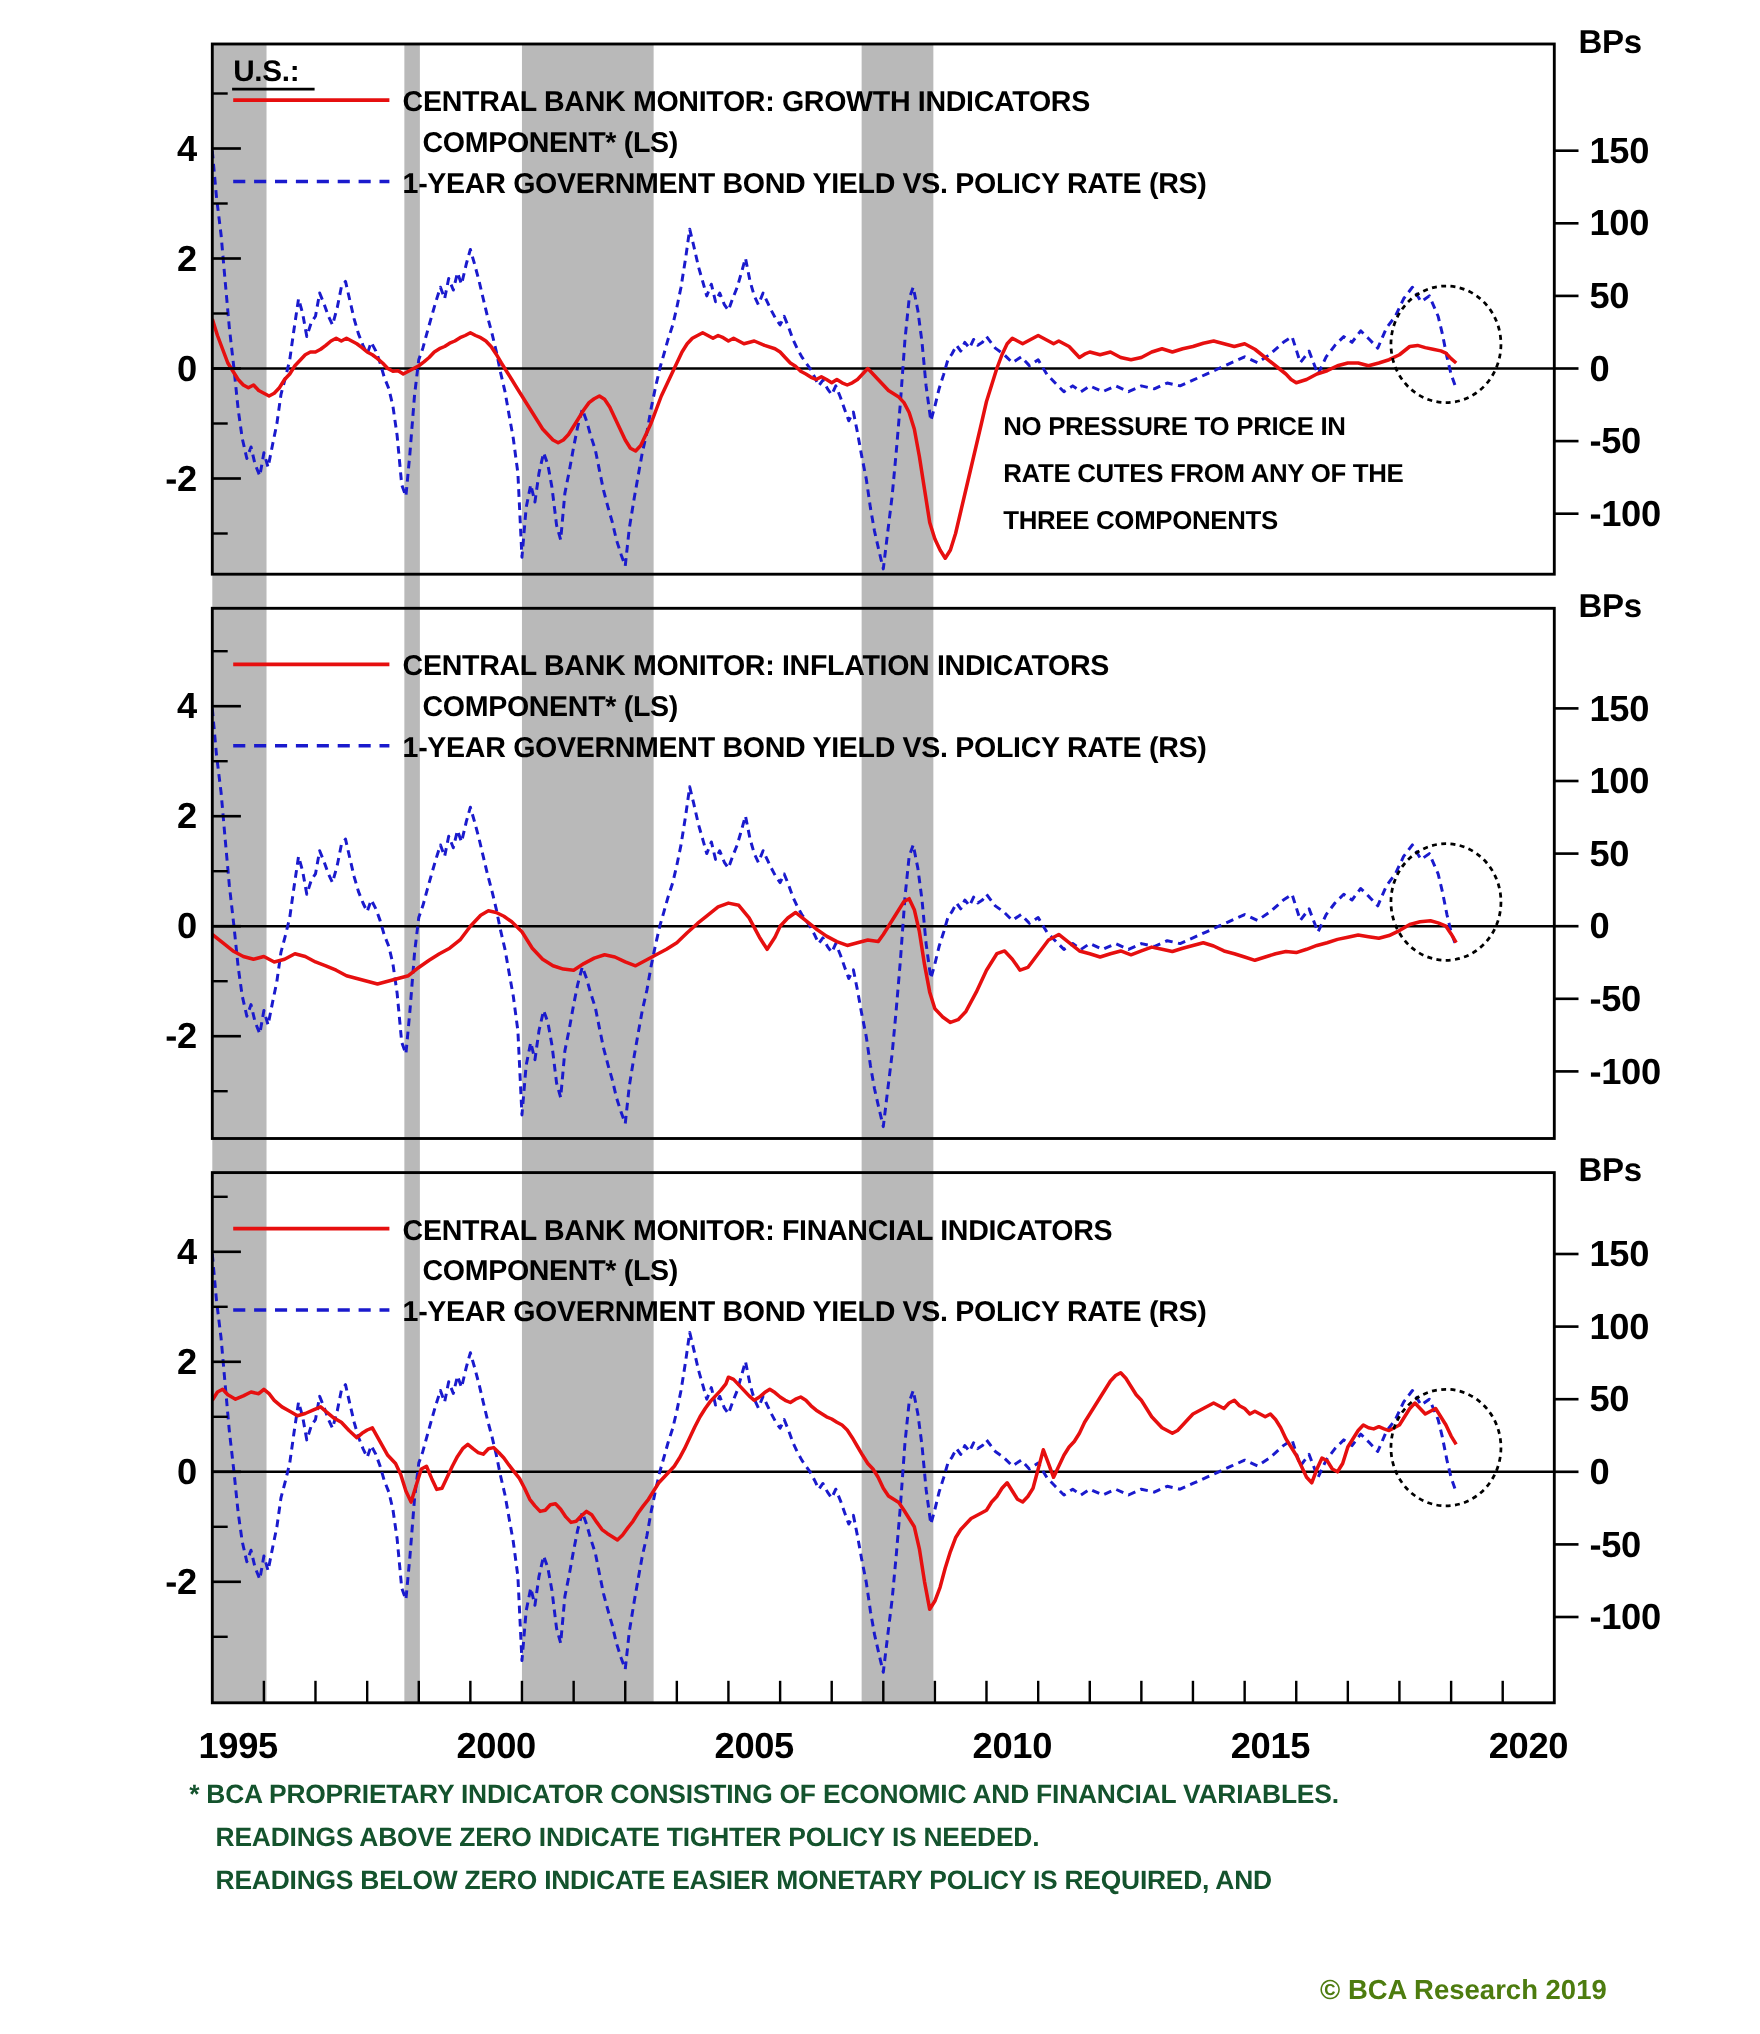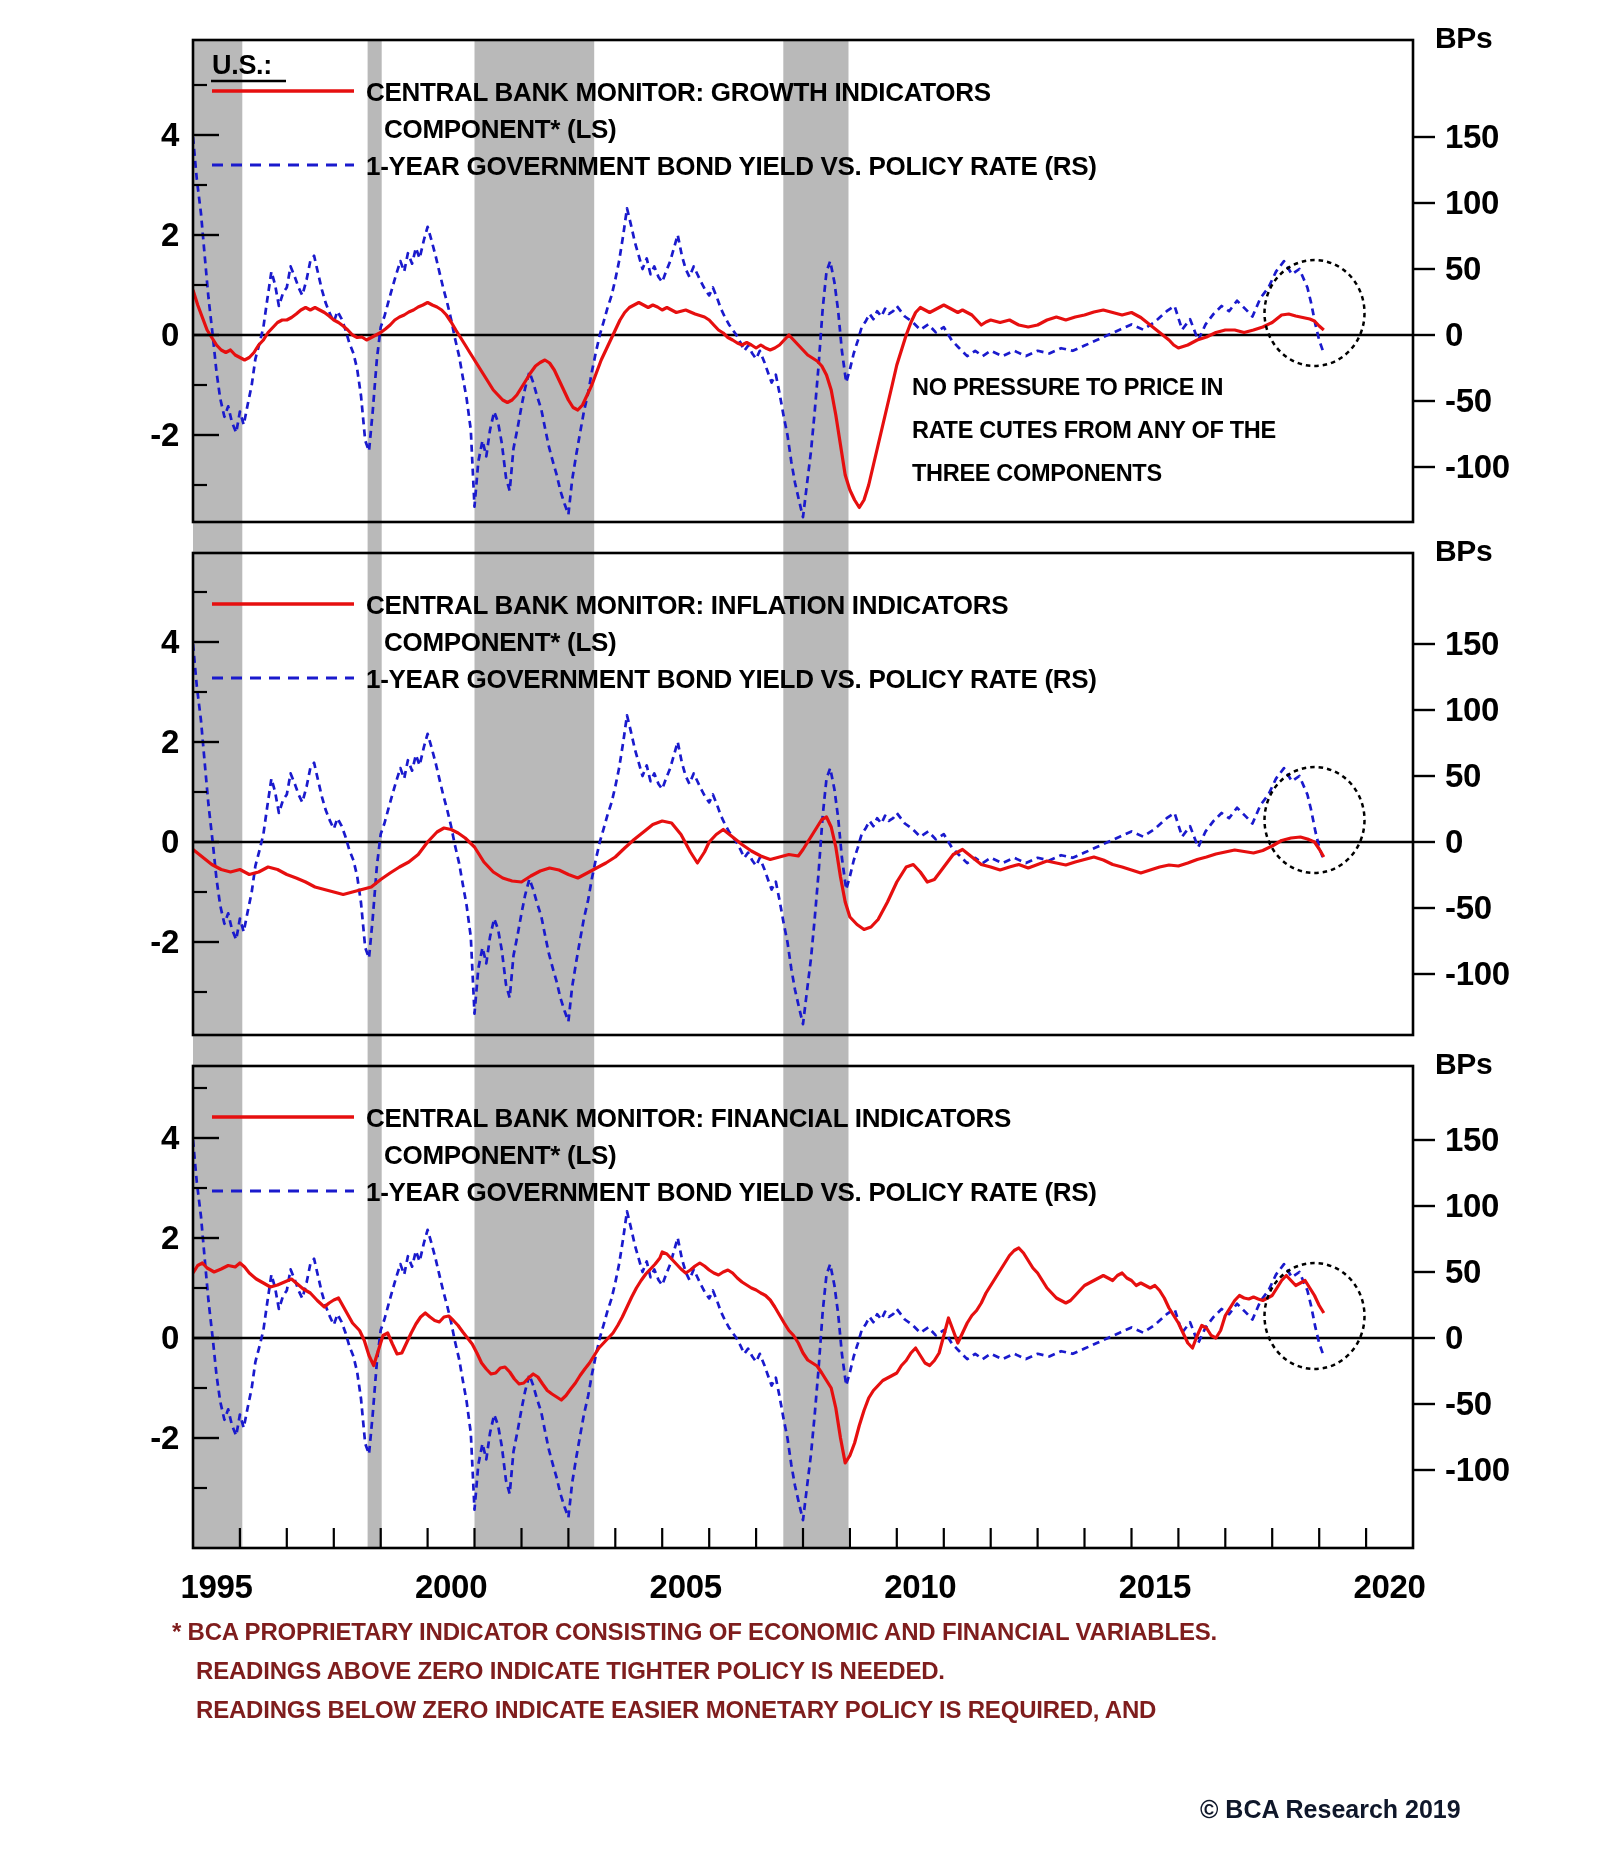--- a/index.html
+++ b/index.html
@@ -1,23 +1,23 @@
 <!DOCTYPE html>
 <html><head>
 <meta charset="utf-8">
 <style>
   html,body{margin:0;padding:0;background:#fff;}
   .figure{position:relative;width:1600px;height:1849px;background:#fff;overflow:hidden;
           font-family:"Liberation Sans",sans-serif;}
   svg{position:absolute;left:0;top:0;}
   svg text{font-family:"Liberation Sans",sans-serif;font-weight:bold;fill:#000;}
   .footnote{position:absolute;left:172px;top:1612px;width:1260px;
-            font-size:24px;font-weight:bold;color:#7f1d1d;line-height:39px;letter-spacing:-0.2px;}
+            font-size:24px;font-weight:bold;color:#14532d;line-height:39px;letter-spacing:-0.2px;}
   .footnote .indent{padding-left:24px;}
-  .copyright{position:absolute;left:1200px;top:1795px;font-size:25px;font-weight:bold;color:#0f172a;}
+  .copyright{position:absolute;left:1200px;top:1795px;font-size:25px;font-weight:bold;color:#4d7c0f;}
 </style>
 </head>
 <body>
 
 <div class="figure">
   <svg id="chart" width="1600" height="1849" viewBox="0 0 1600 1849">
       <g>
         <rect x="193.0" y="40" width="49.3" height="1508" fill="#b9b9b9"></rect>
         <rect x="367.6" y="40" width="14.1" height="1508" fill="#b9b9b9"></rect>
         <rect x="474.5" y="40" width="119.7" height="1508" fill="#b9b9b9"></rect>

